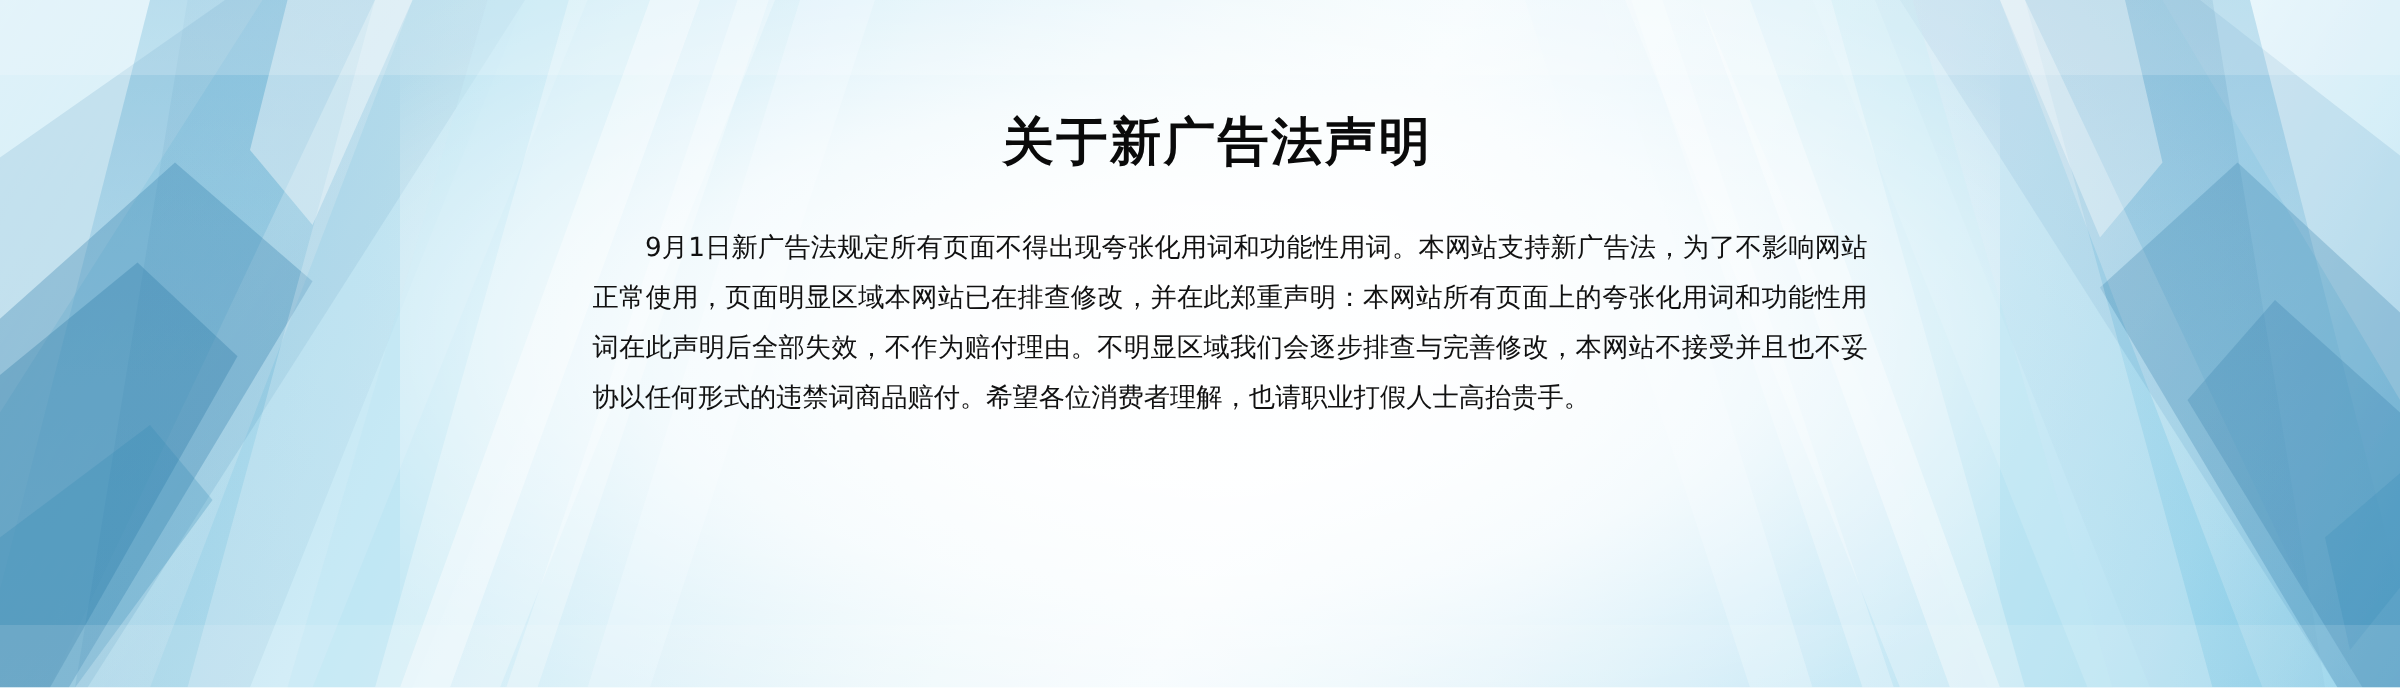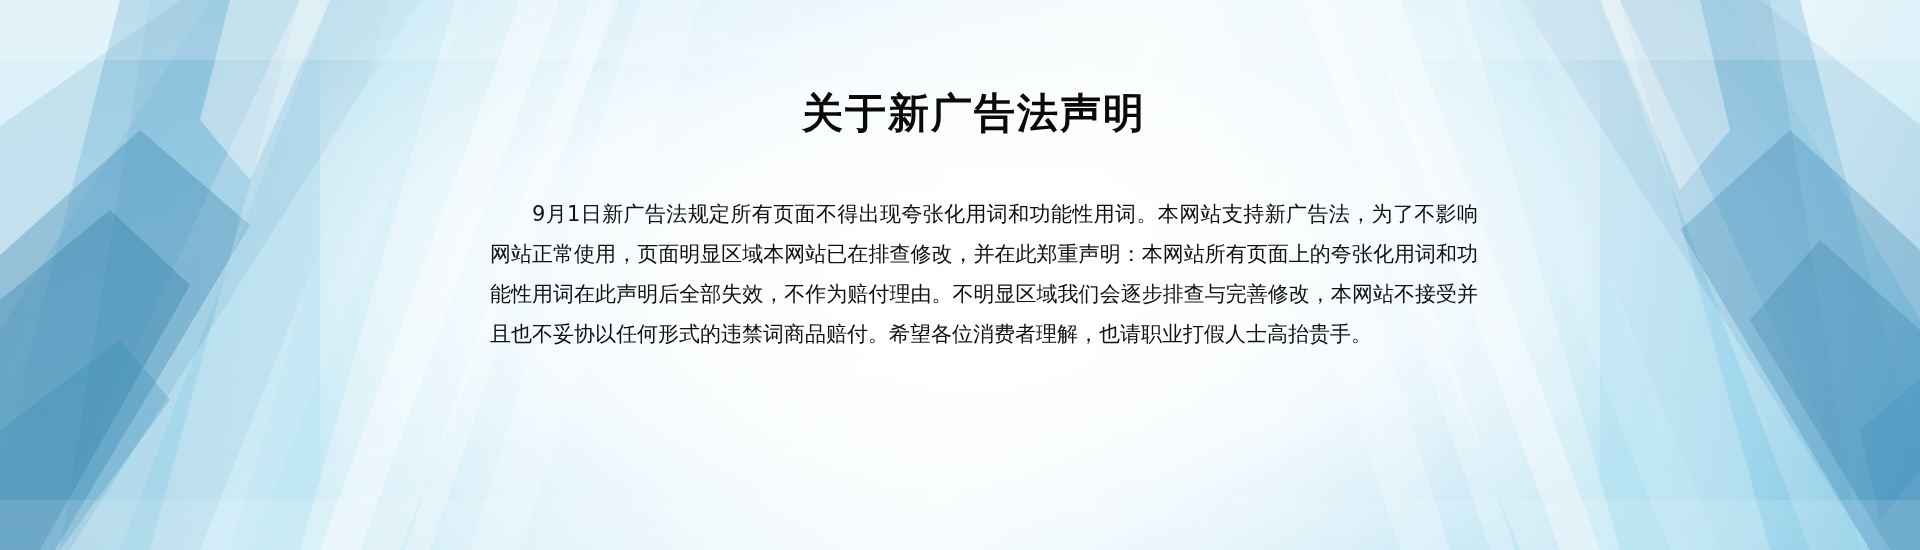--- a/index.html
+++ b/index.html
@@ -75,21 +75,21 @@
   }
 
   .body-block {
     position: absolute;
     left: 460px;
     top: 178px;
     width: 1020px;
   }
 
   .para {
-    margin: 16px;
+    margin: 0;
     font-size: 21px;
     line-height: 40px;
     color: #111111;
     text-align: justify;
     text-justify: inter-character;
   }
   .para.indent {
     text-indent: 2em;
   }
 </style>

